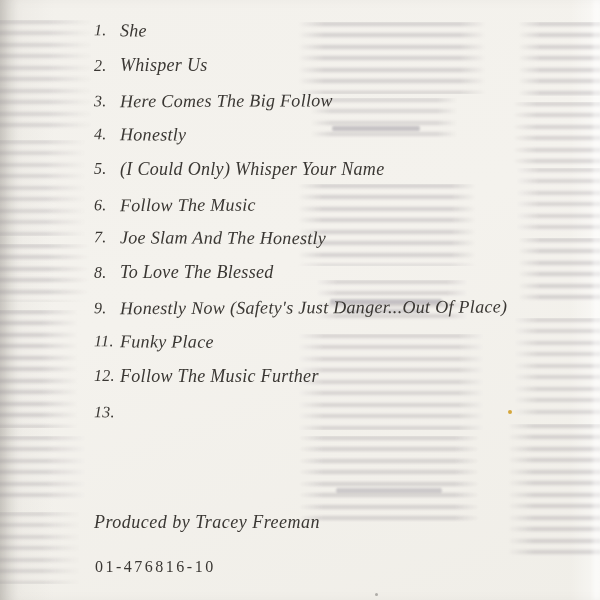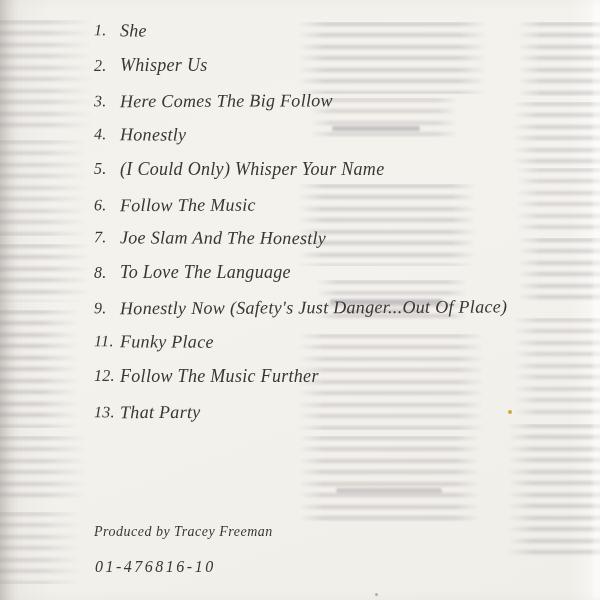--- a/index.html
+++ b/index.html
@@ -74,31 +74,30 @@
   .track:nth-child(3n+1) { transform: rotate(0.2deg); }
   .num {
     flex: 0 0 25px;
     width: 25px;
     font-size: 16px;
   }
   .title { padding-left: 1px; }
 
   .credit {
     position: absolute;
-    left: 94px; top: 524px;
+    left: 94px; top: 512px;
     font-style: italic;
-    font-size: 14px;
+    font-size: 18px;
     letter-spacing: 0.5px;
     color: var(--ink, #3a3733);
     white-space: nowrap;
   }
   .catalog {
     position: absolute;
     left: 95px; top: 558px;
-    font-style: italic;
     font-size: 16px;
     letter-spacing: 2.5px;
     color: var(--ink, #3a3733);
     white-space: nowrap;
   }
 
   .speck {
     position: absolute;
     left: 508px; top: 410px;
     width: 4px; height: 4px;
@@ -179,37 +178,36 @@
     <li class="track">
       <span class="num">6.</span>
       <span class="title">Follow The Music</span>
     </li>
     <li class="track">
       <span class="num">7.</span>
       <span class="title">Joe Slam And The Honestly</span>
     </li>
     <li class="track">
       <span class="num">8.</span>
-      <span class="title">To Love The Language</span>
+      <span class="title">To Love The Blessed</span>
     </li>
     <li class="track">
       <span class="num">9.</span>
       <span class="title">Honestly Now (Safety's Just Danger...Out Of Place)</span>
     </li>
     <li class="track">
       <span class="num">11.</span>
       <span class="title">Funky Place</span>
     </li>
     <li class="track">
       <span class="num">12.</span>
       <span class="title">Follow The Music Further</span>
     </li>
     <li class="track">
       <span class="num">13.</span>
-      <span class="title">That Party</span>
     </li>
   </ol>
 
   <div class="credit">Produced by Tracey Freeman</div>
   <div class="catalog">01-476816-10</div>
 
   <div class="speck"></div>
   <div class="speck2"></div>
 </div>
 

